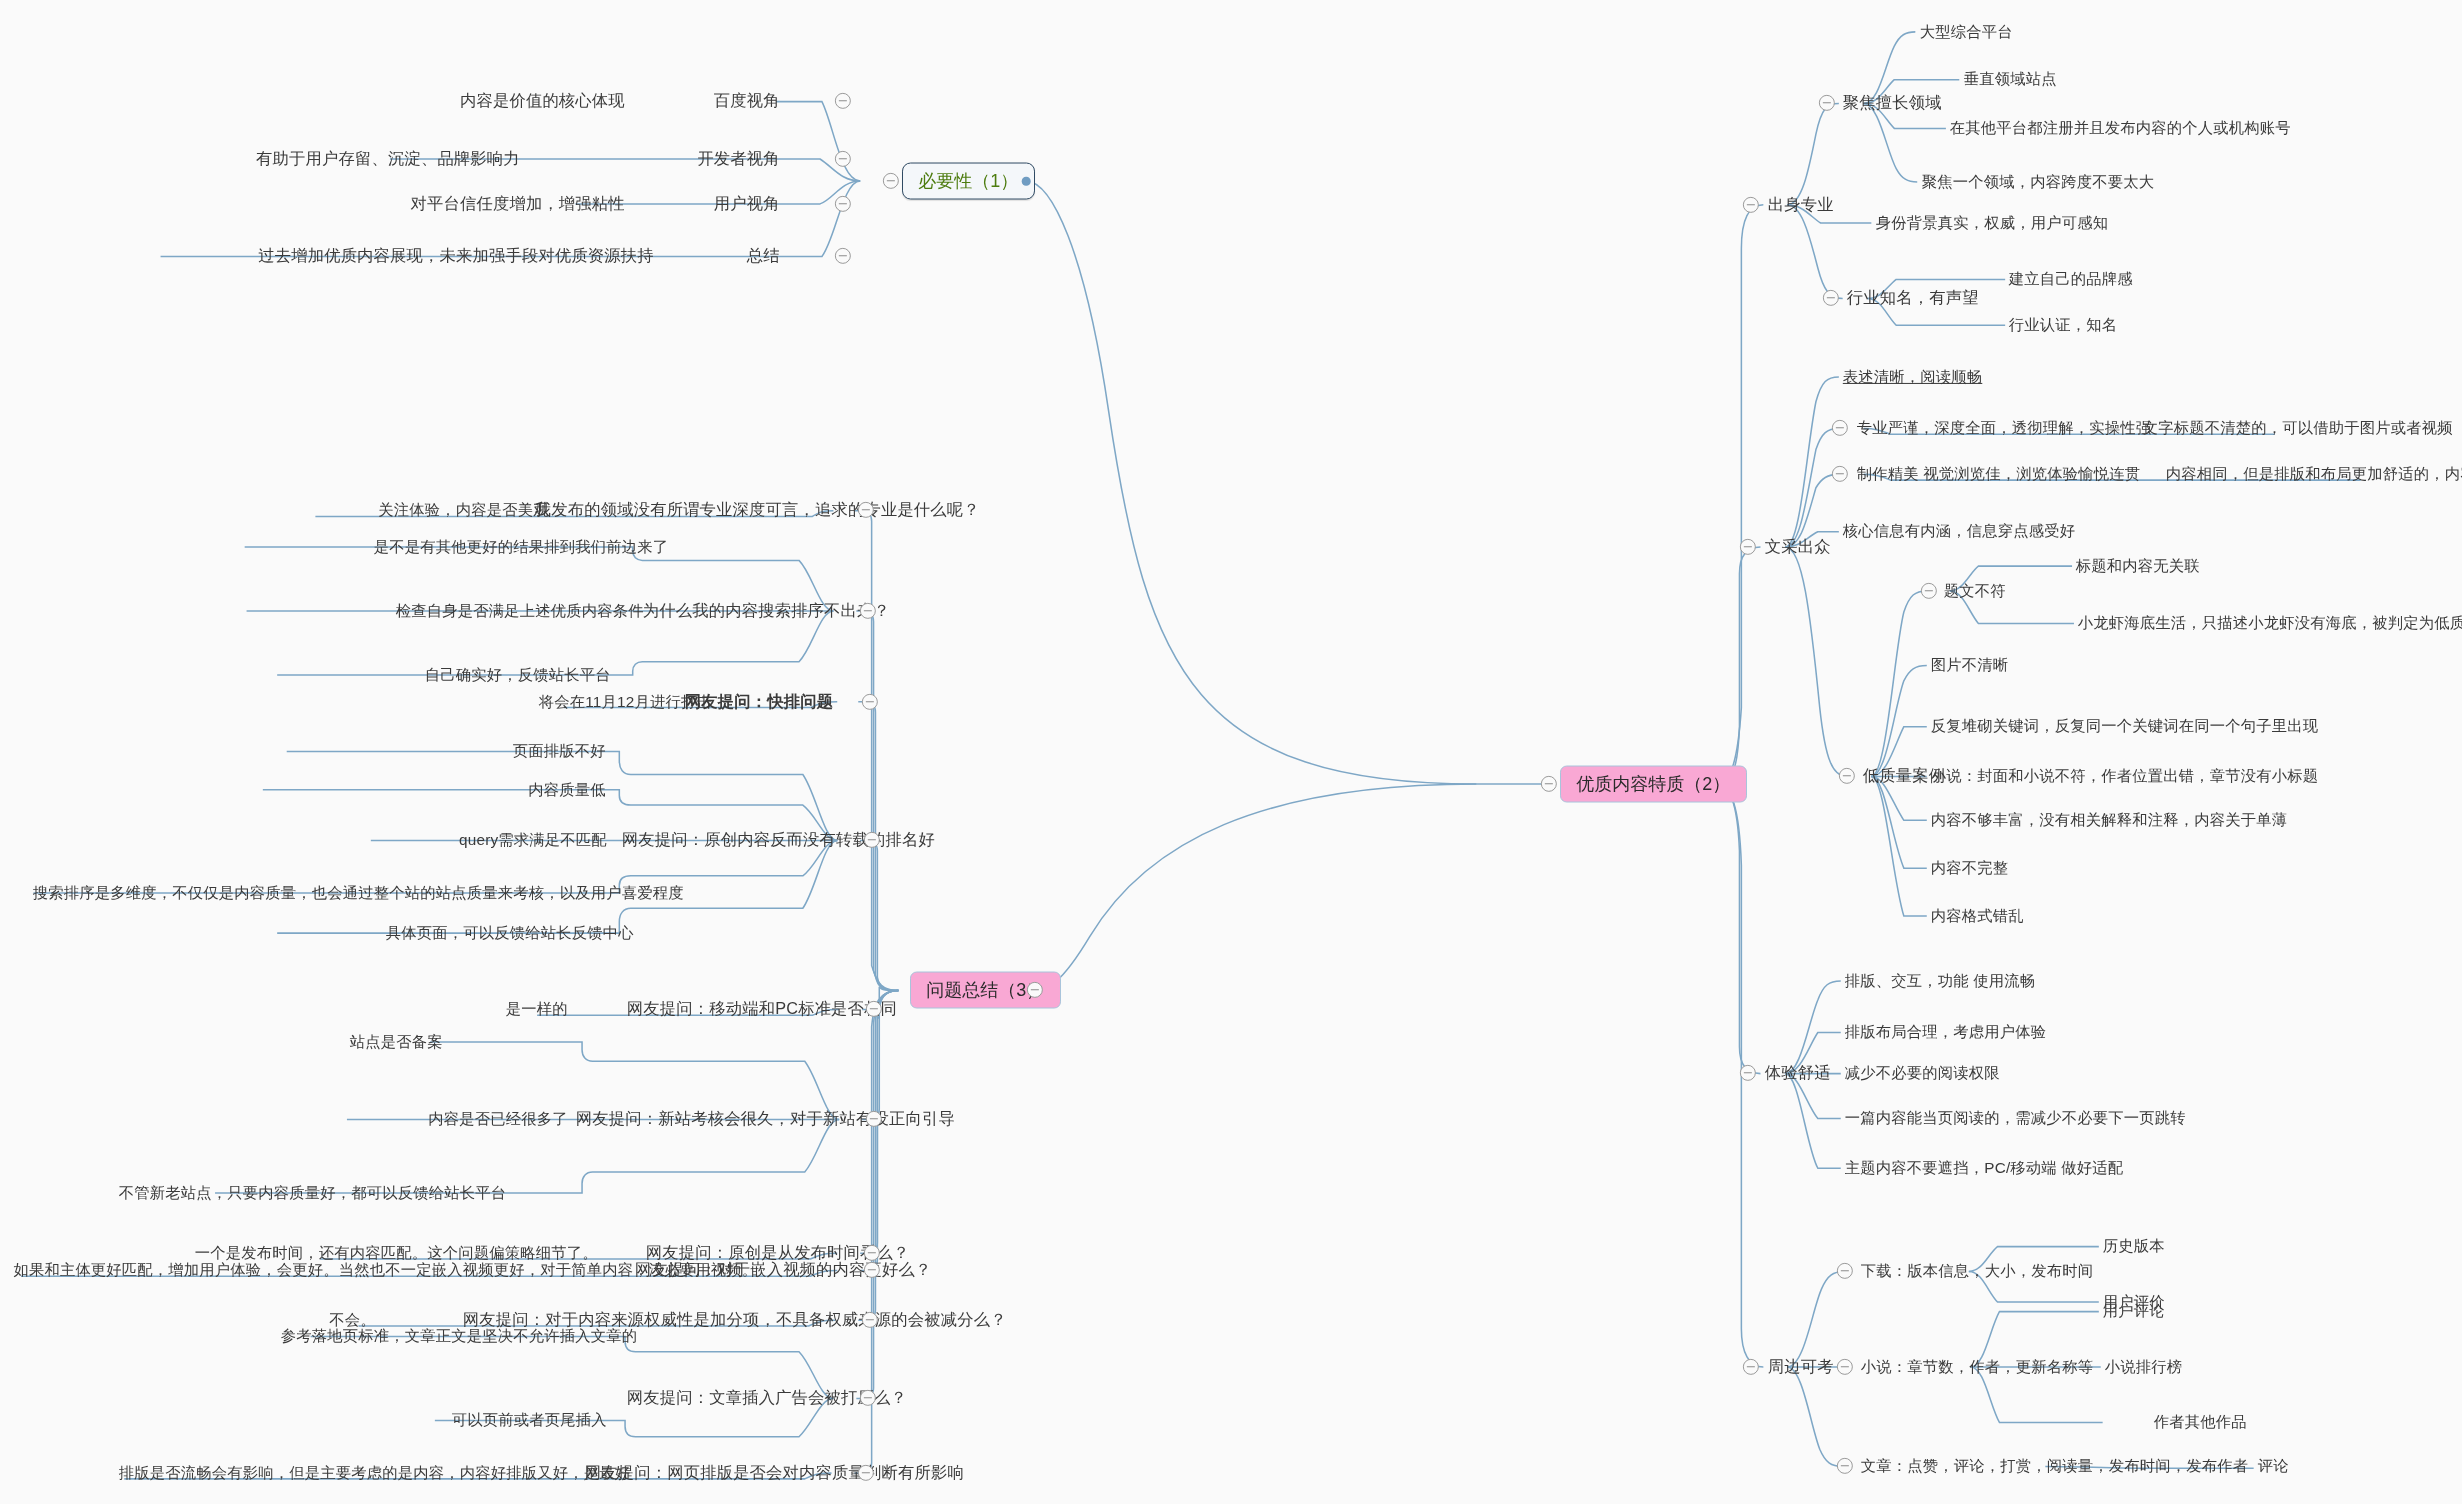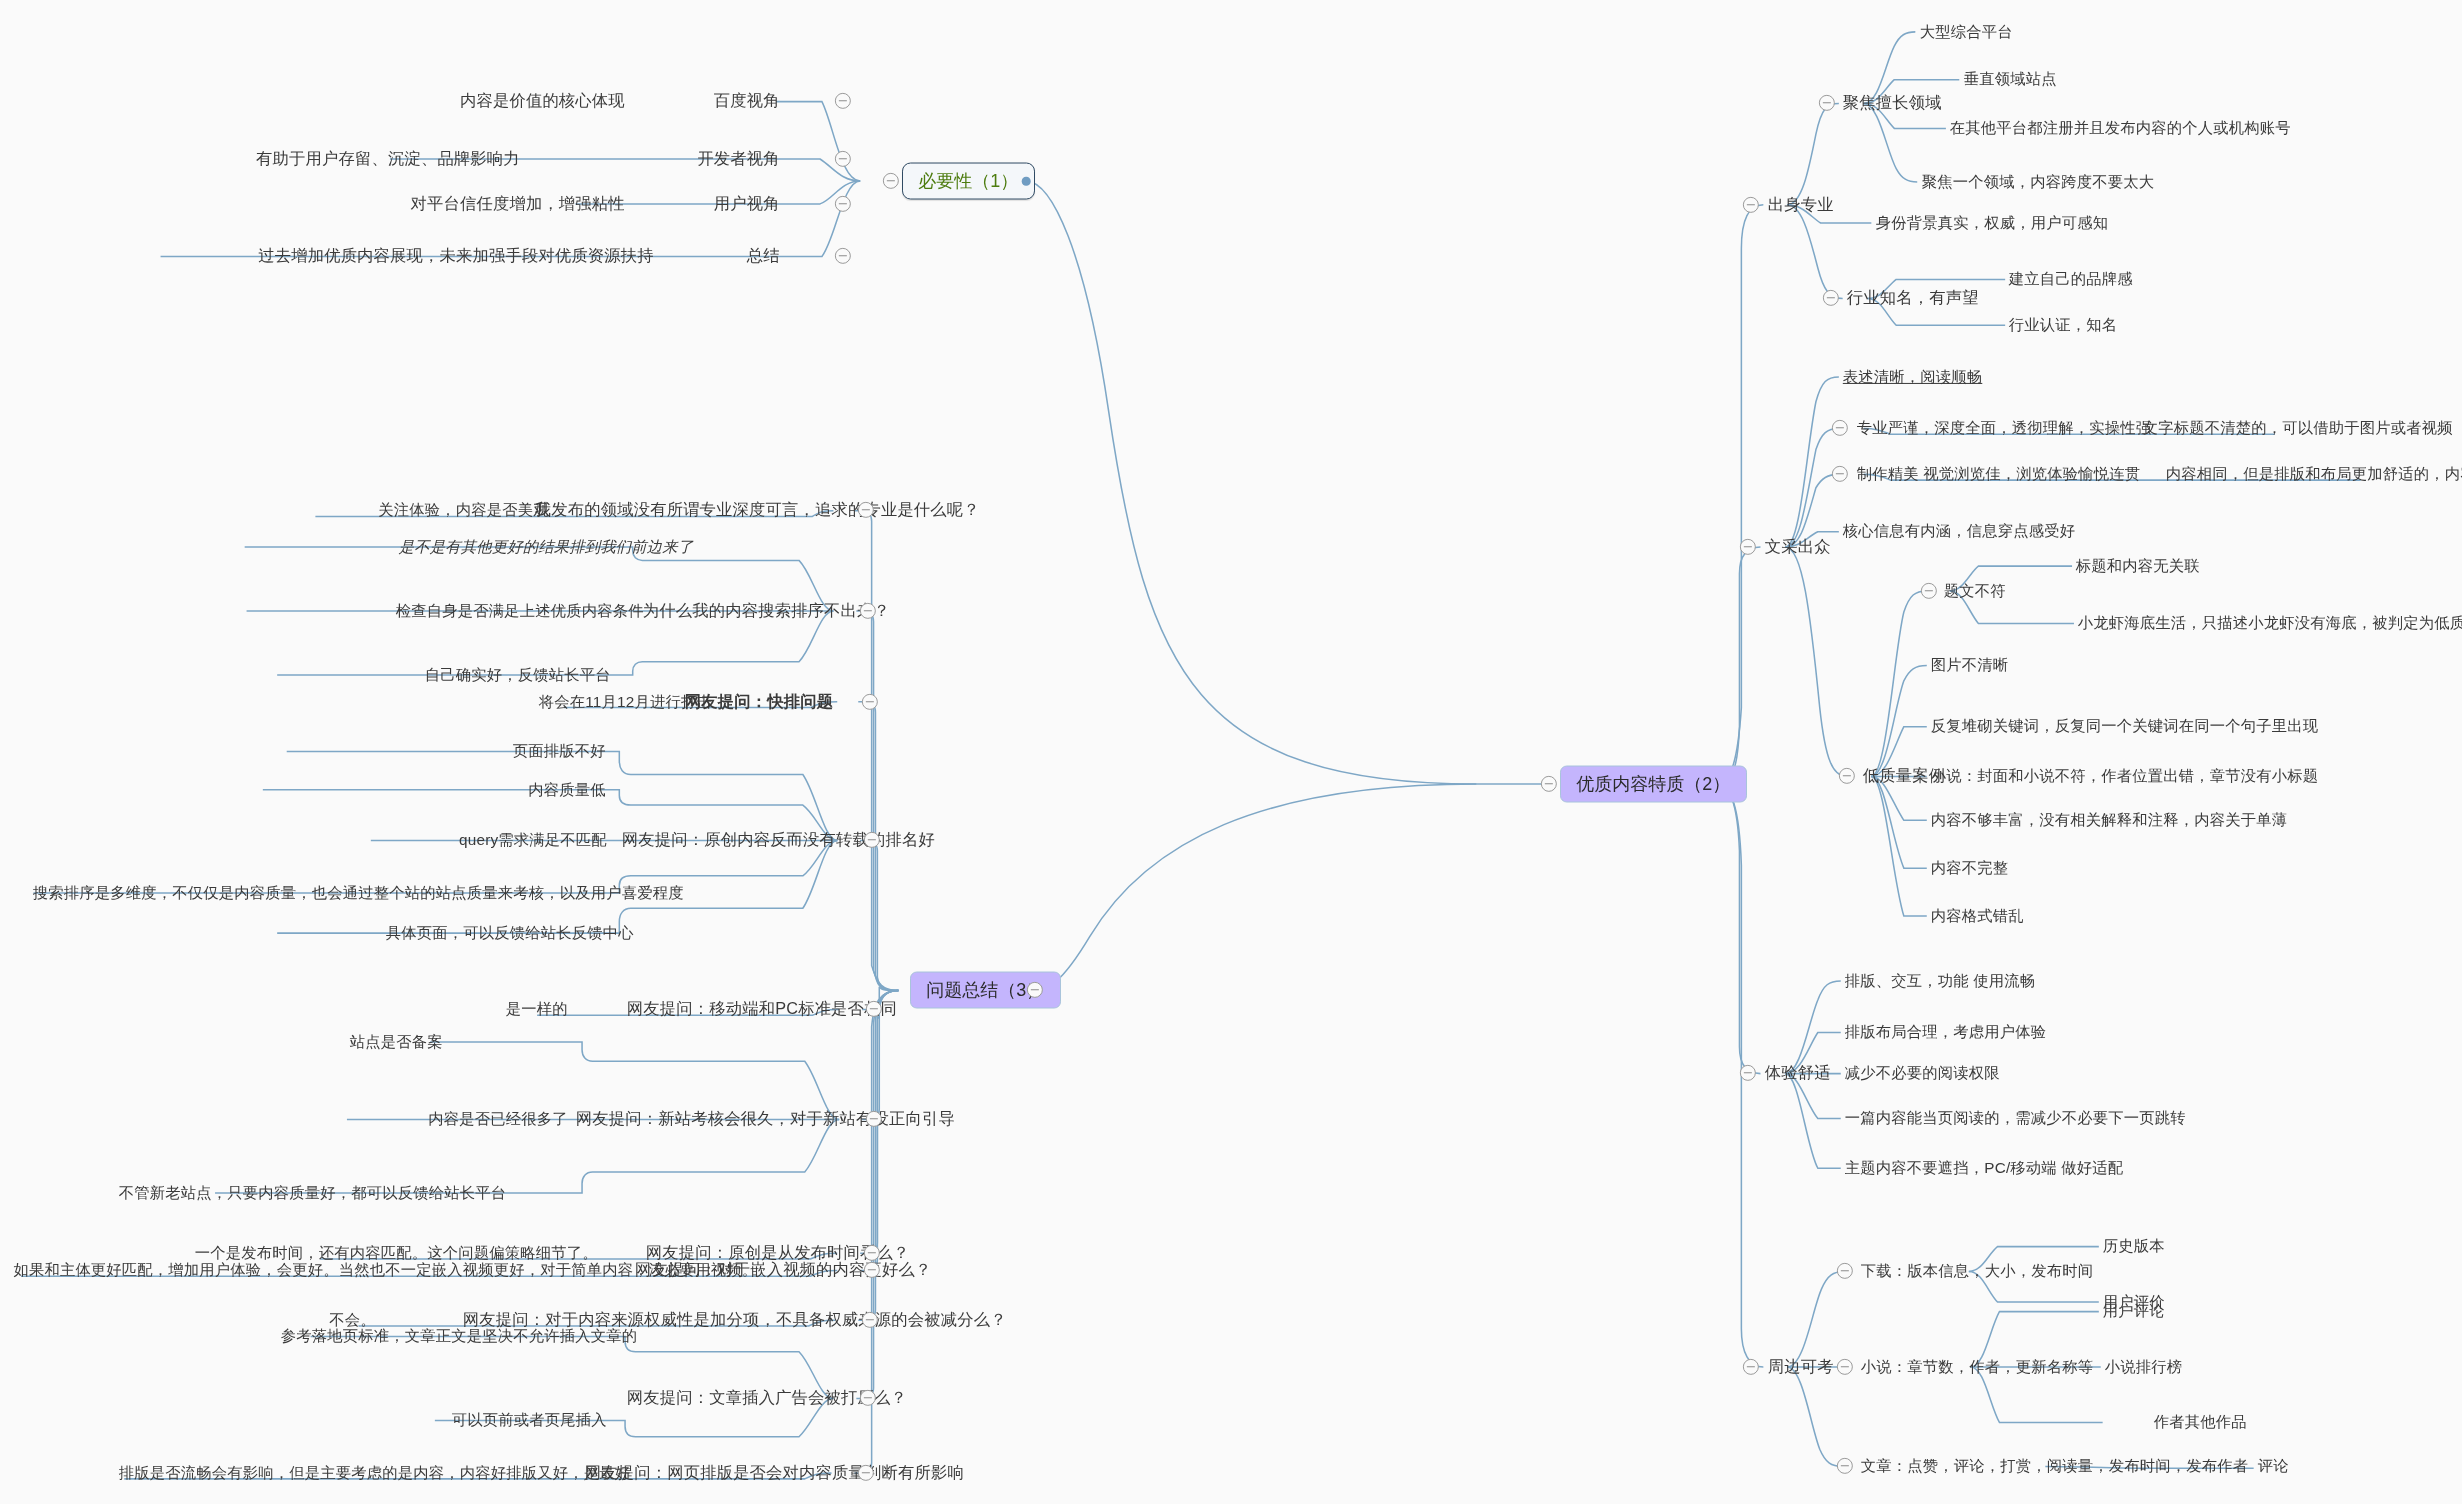--- a/index.html
+++ b/index.html
@@ -55,21 +55,21 @@
     background:#f4f7fa;
     border:1.9px solid #2f4a63;
     border-radius:8.6px;
     padding:6.7px 15.3px;
     font-size:18px;
     color:#4d7c0f;
     box-shadow:0 1px 1px rgba(0,0,0,.10);
   }
   
   .box-light{
-    background:#c4b5fd;
+    background:#f9a8d4;
     border:1px solid #a9c4db;
     border-radius:6.7px;
     padding:6.7px 15.3px;
     font-size:18px;
     color:#2b2b2b;
   }
 
   
   .toggle{
     position:absolute;
@@ -240,21 +240,21 @@
 
   <div class="node r box-light" style="left:910px;top:990px;">问题总结（3）</div>
   <div class="toggle" style="left:1035px;top:990px;"></div>
 
   <div class="node l leaf" style="left:531px;top:510px;width:315px;">我发布的领域没有所谓专业深度可言，追求的专业是什么呢？</div>
   <div class="toggle" style="left:866px;top:510px;"></div>
   <div class="node l leaf small" style="left:344px;top:510px;width:201px;">关注体验，内容是否美观</div>
 
   <div class="node l leaf" style="left:639px;top:611px;width:210px;">为什么我的内容搜索排序不出来？</div>
   <div class="toggle" style="left:868px;top:611px;"></div>
-  <div class="node l leaf small" style="left:395px;top:547px;width:239px;font-style:italic;">是不是有其他更好的结果排到我们前边来了</div>
+  <div class="node l leaf small" style="left:370px;top:547px;width:239px;">是不是有其他更好的结果排到我们前边来了</div>
   <div class="node l leaf small" style="left:392px;top:611px;width:220px;">检查自身是否满足上述优质内容条件</div>
   <div class="node l leaf small" style="left:421px;top:675px;width:182px;">自己确实好，反馈站长平台</div>
 
   <div class="node l leaf" style="left:681px;top:702px;width:143px;font-weight:bold;">网友提问：快排问题</div>
   <div class="toggle" style="left:870px;top:702px;"></div>
   <div class="node l leaf small" style="left:535px;top:702px;width:153px;">将会在11月12月进行打击</div>
 
   <div class="node l leaf" style="left:618px;top:840px;width:233px;">网友提问：原创内容反而没有转载的排名好</div>
   <div class="toggle" style="left:872px;top:840px;"></div>
   <div class="node l leaf small" style="left:478px;top:751px;width:124px;">页面排版不好</div>

